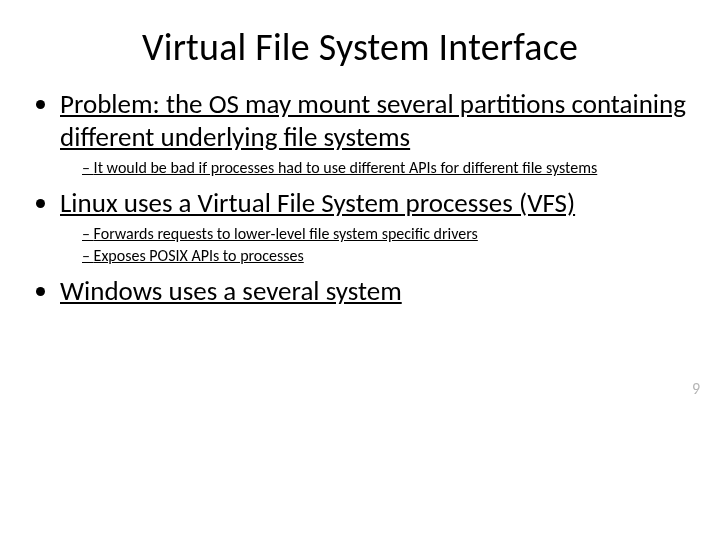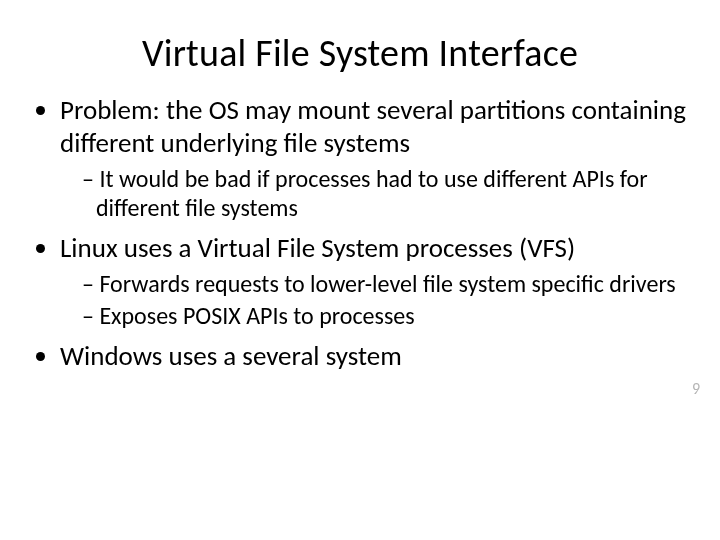--- a/index.html
+++ b/index.html
@@ -10,47 +10,48 @@
     background: #fff;
     font-family: Calibri, "Segoe UI", Arial, sans-serif;
     color: #000;
     overflow: hidden;
   }
   .slide {
     width: 720px;
     height: 412px;
     position: relative;
     box-sizing: border-box;
-    padding: 30px 28px 0 28px;
+    padding: 24px 28px 0 28px;
   }
   .title {
     font-size: 38px;
     text-align: center;
     margin: 0 0 18px 0;
     font-weight: 400;
     letter-spacing: 0.2px;
   }
   ul.level1 {
     list-style: disc;
     margin: 0;
     padding-left: 32px;
   }
   ul.level1 > li {
     font-size: 27px;
     line-height: 1.22;
     margin-bottom: 4px;
     font-weight: 400;
+    text-decoration: underline;
   }
   ul.level2 {
     list-style: none;
     margin: 4px 0 10px 0;
     padding-left: 22px;
   }
   ul.level2 > li {
-    font-size: 24px;
+    font-size: 16px;
     line-height: 1.22;
     margin-bottom: 2px;
     text-indent: -14px;
     padding-left: 14px;
   }
   ul.level2 > li::before {
     content: "– ";
   }
   .pagenum {
     position: absolute;

